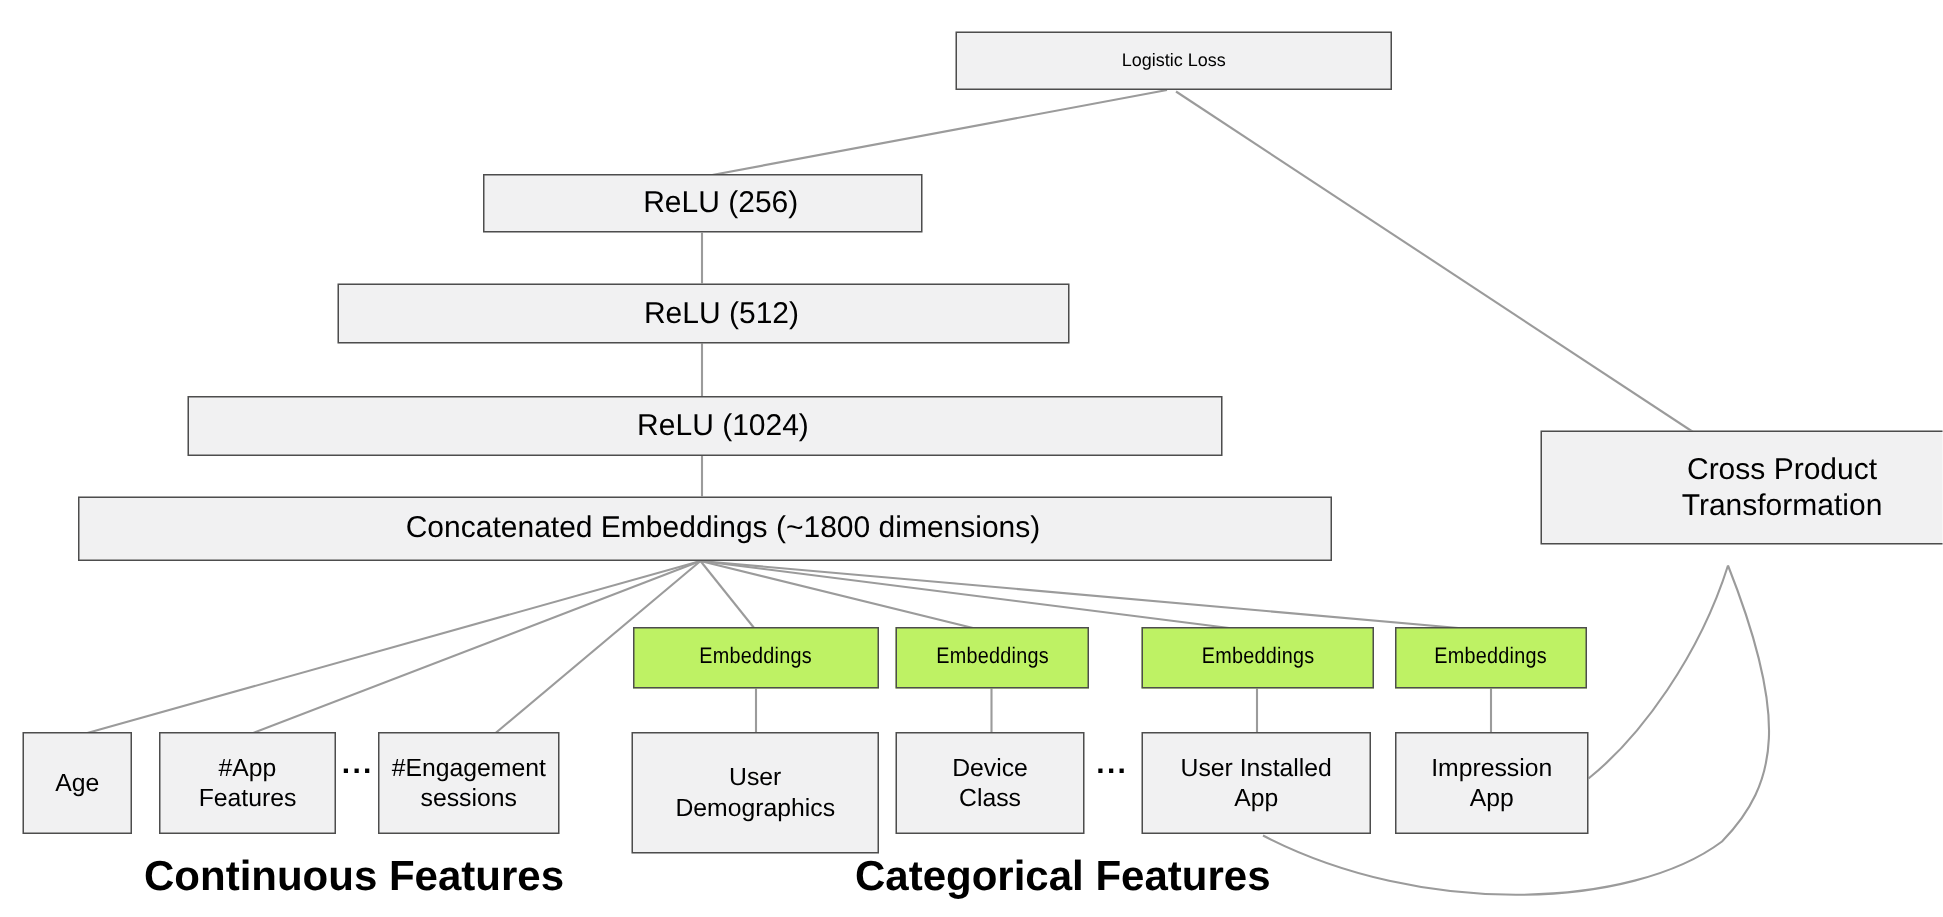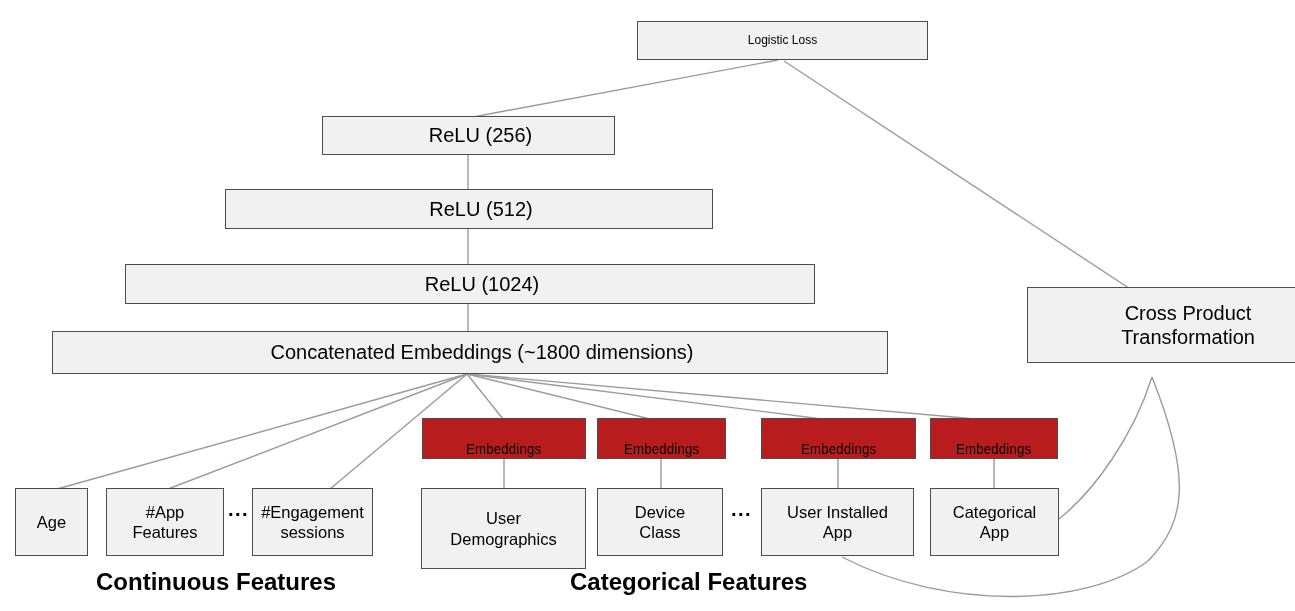--- a/index.html
+++ b/index.html
@@ -33,24 +33,23 @@
     align-items: center;
     justify-content: center;
     text-align: center;
     white-space: pre-line;
     line-height: 1.22;
   }
   .big   { font-size: 12px; }
   .mid   { font-size: 20px; padding-left: 24px; }
   .small { font-size: 16.5px; }
   .embed {
-    background: #b91c1c;
+    background: #bef264;
     border: 1.6px solid #4d4d4d;
     font-size: 15px;
-    align-items: flex-end;
   }
   .embed .cond {
     display: inline-block;
     transform: scaleX(0.88);
     transform-origin: center;
     letter-spacing: 0.2px;
   }
   .dots {
     position: absolute;
     z-index: 2;
@@ -58,23 +57,23 @@
     font-weight: bold;
     letter-spacing: 1.5px;
     display: flex;
     align-items: center;
     justify-content: center;
     background: transparent;
   }
   .group-label {
     position: absolute;
     z-index: 2;
-    font-size: 24px;
+    font-size: 28px;
     font-weight: bold;
-    text-align: left;
+    text-align: center;
     white-space: nowrap;
   }
 </style>
 </head>
 <body>
 
 <div id="canvas">
 
   <svg id="wires" width="1295" height="611" viewBox="0 0 1295 611">
     <g stroke="#9b9b9b" stroke-width="1.4" fill="none">
@@ -145,20 +144,20 @@
 Demographics</div>
 
   <div class="node small" style="left:597px; top:488px; width:126px; height:68px;">Device
 Class</div>
 
   <div class="dots" style="left:727px; top:494px; width:29px; height:30px;">...</div>
 
   <div class="node small" style="left:761px; top:488px; width:153px; height:68px;">User Installed
 App</div>
 
-  <div class="node small" style="left:930px; top:488px; width:129px; height:68px;">Categorical
+  <div class="node small" style="left:930px; top:488px; width:129px; height:68px;">Impression
 App</div>
 
   <div class="group-label" style="left:96px; top:568px; width:250px;">Continuous Features</div>
 
   <div class="group-label" style="left:570px; top:568px; width:264px;">Categorical Features</div>
 
 </div>
 
 </body></html>

